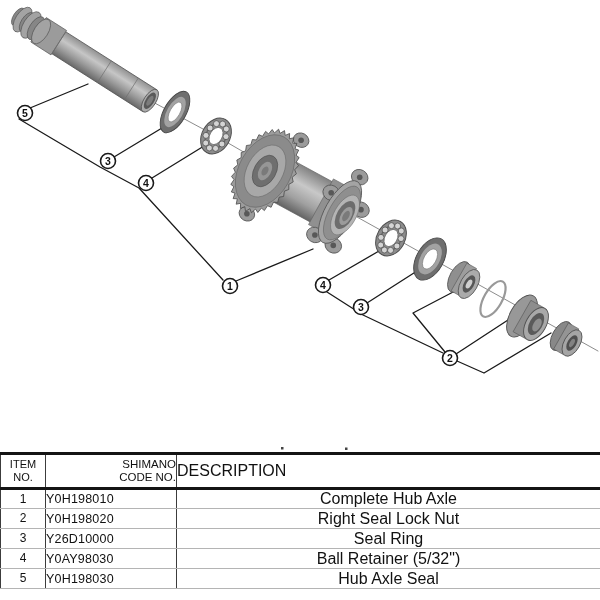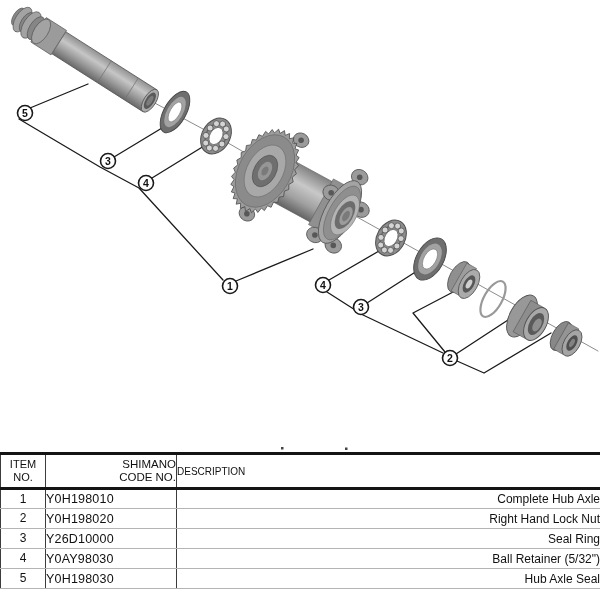--- a/index.html
+++ b/index.html
@@ -23,22 +23,22 @@
   }
   .parts-table{border-top:3px solid #141414;}
   .parts-table thead th{border-bottom:3px solid #141414;}
   .parts-table tbody td{border-bottom:1px solid #b4b4b4;}
   .parts-table .v1{border-left:1px solid #3c3c3c;}
   .parts-table .v2{border-left:1px solid #3c3c3c;}
   .th-item,.td-item{text-align:center;font-size:11px;line-height:13px;}
   .td-item{font-size:12px;}
   .th-code{text-align:right;font-size:11.5px;line-height:13px;font-weight:bold;}
   .td-code{text-align:left;font-size:12.5px;font-weight:bold;letter-spacing:.2px;}
-  .th-desc{text-align:left;font-size:10px;padding-left:8px;}
-  .td-desc{text-align:right;font-size:12px;padding-left:22px;}
+  .th-desc{text-align:left;font-size:16px;padding-left:8px;}
+  .td-desc{text-align:center;font-size:16px;padding-left:22px;}
 </style>
 </head>
 <body>
 
 <div class="diagram-wrap">
   <svg id="diagram-svg" width="600" height="450" viewBox="0 0 600 450" xmlns="http://www.w3.org/2000/svg">
     <defs>
       <linearGradient id="tubeGrad" gradientUnits="userSpaceOnUse" x1="90.5" y1="79.8" x2="105.5" y2="56.2">
         <stop offset="0" stop-color="#616161"></stop>
         <stop offset="0.35" stop-color="#9a9a9a"></stop>
@@ -256,21 +256,21 @@
   </thead>
   <tbody id="table-body">
       <tr>
         <td class="td-item v1">1</td>
         <td class="td-code v2">Y0H198010</td>
         <td class="td-desc v2">Complete Hub Axle</td>
       </tr>
       <tr>
         <td class="td-item v1">2</td>
         <td class="td-code v2">Y0H198020</td>
-        <td class="td-desc v2">Right Hand Lock Nut</td>
+        <td class="td-desc v2">Right Seal Lock Nut</td>
       </tr>
       <tr>
         <td class="td-item v1">3</td>
         <td class="td-code v2">Y26D10000</td>
         <td class="td-desc v2">Seal Ring</td>
       </tr>
       <tr>
         <td class="td-item v1">4</td>
         <td class="td-code v2">Y0AY98030</td>
         <td class="td-desc v2">Ball Retainer (5/32")</td>

